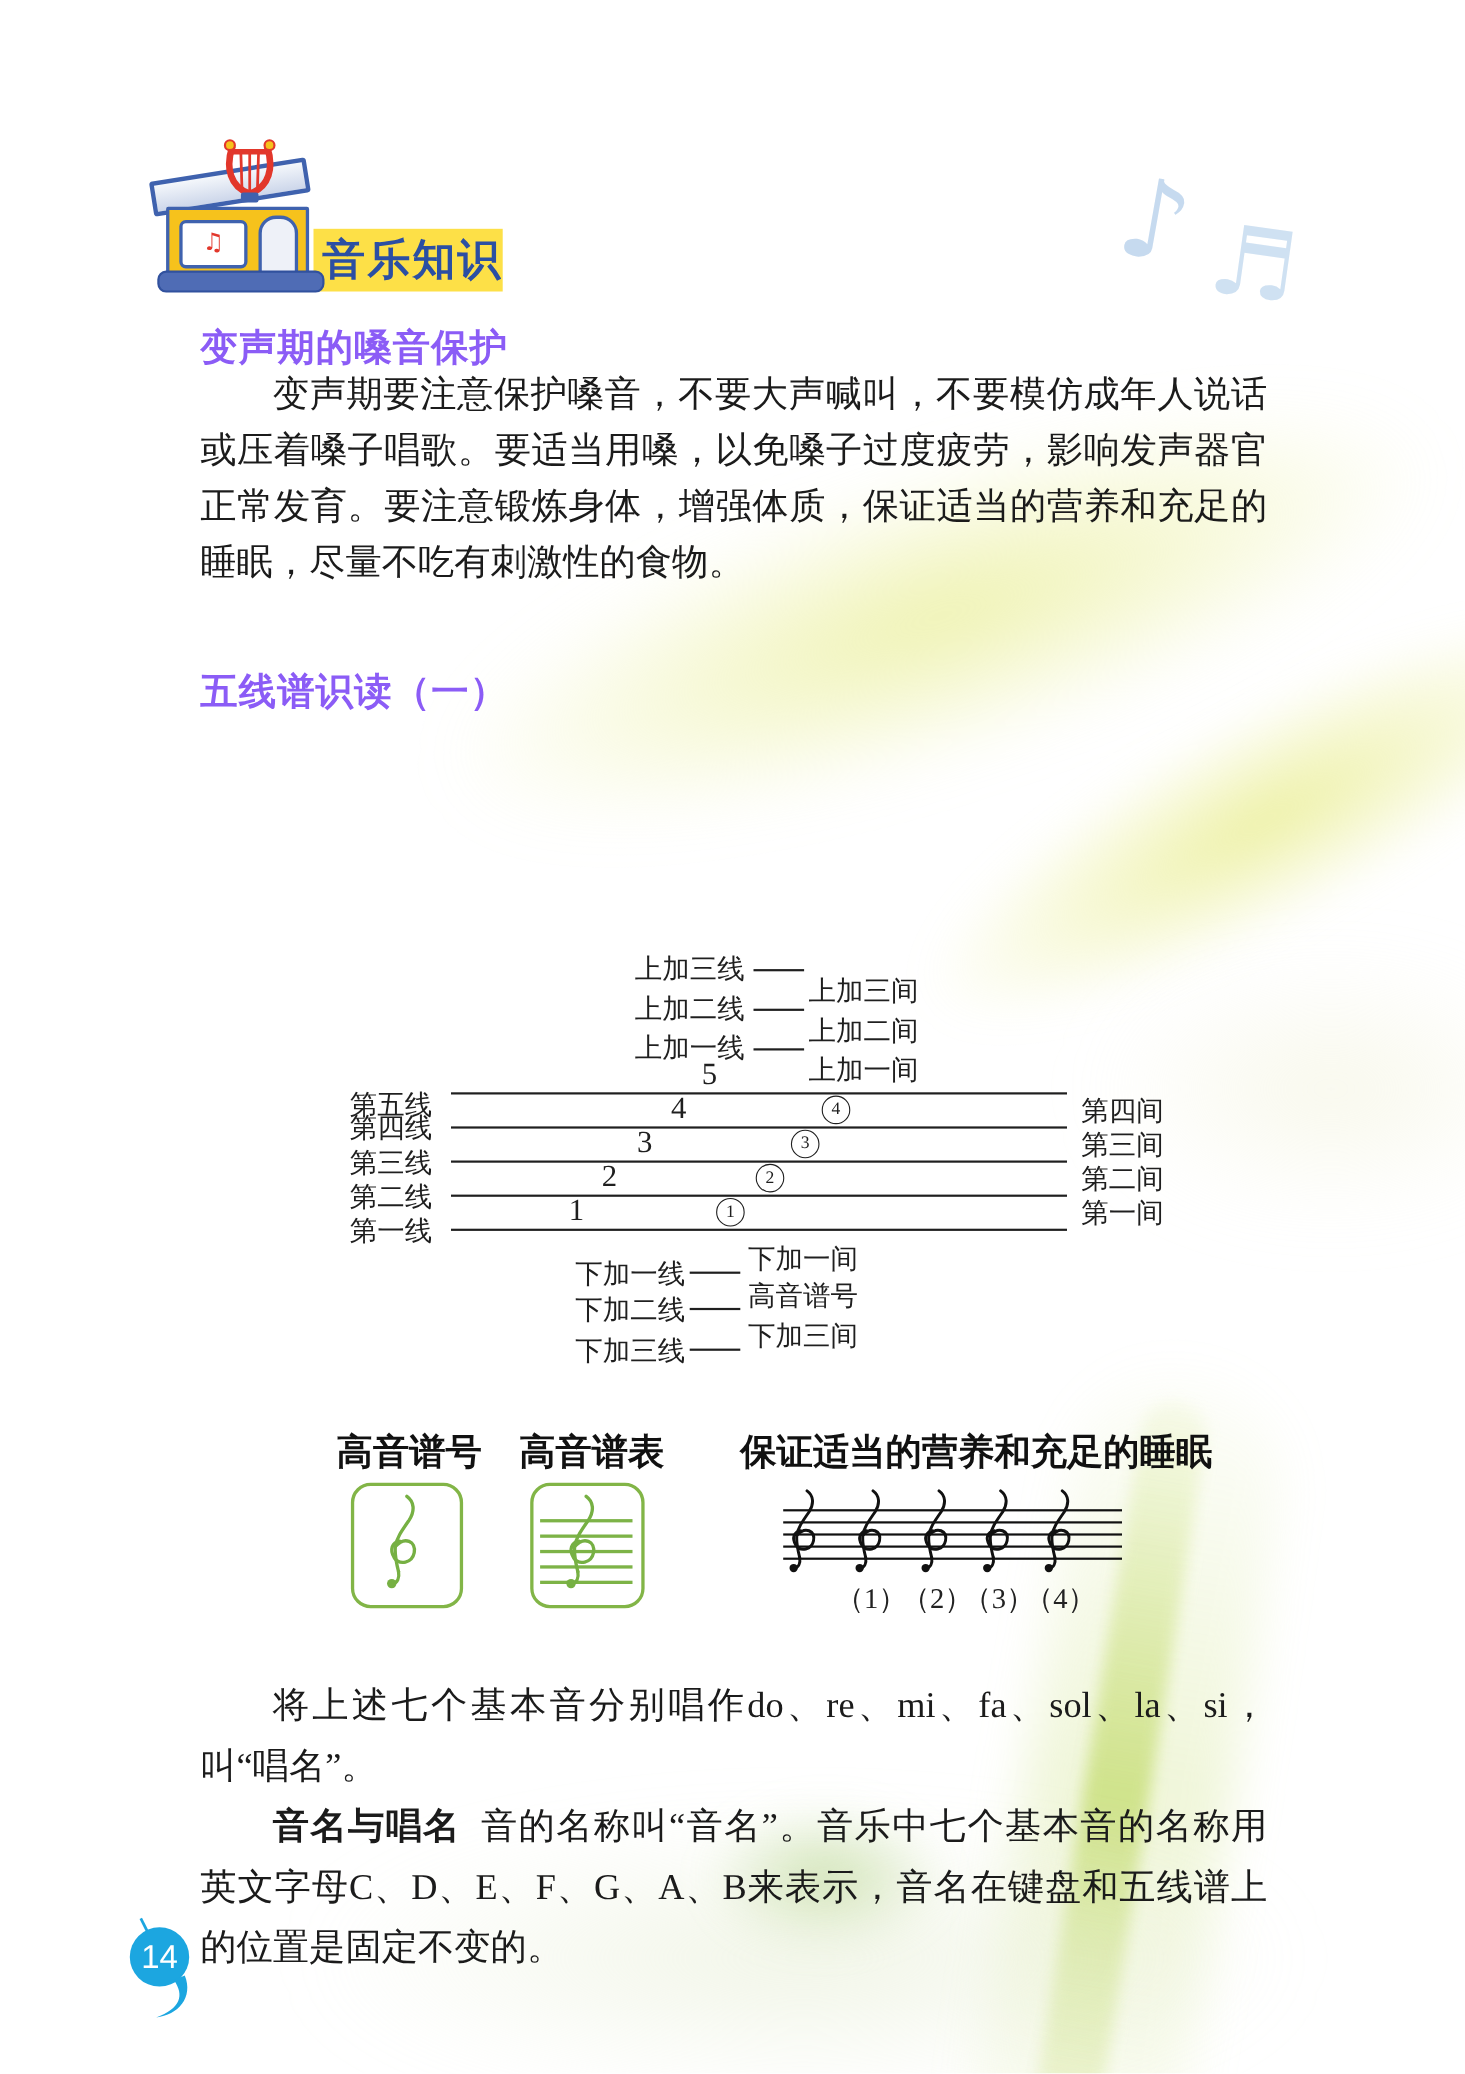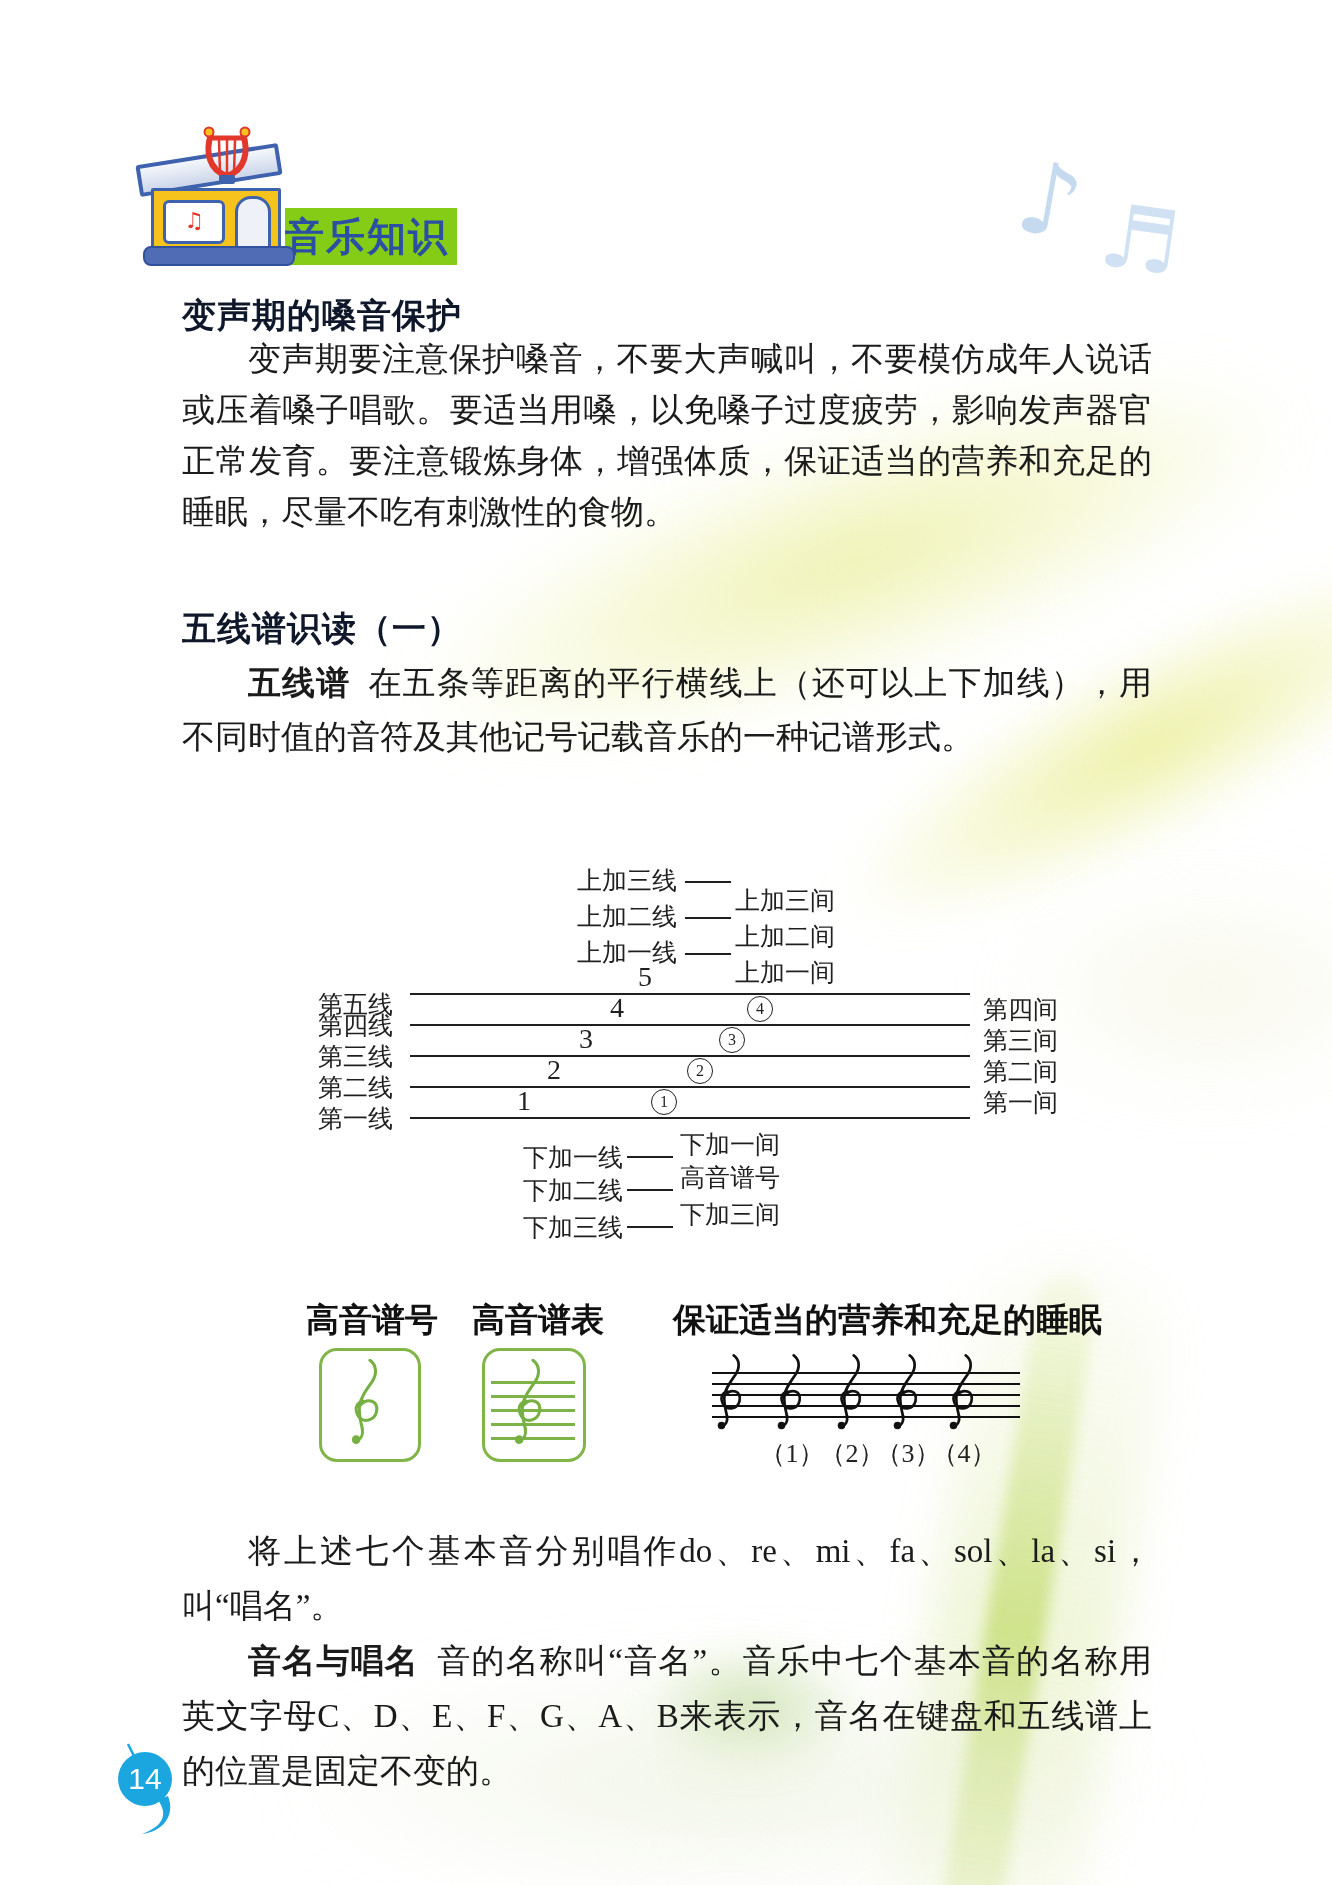--- a/index.html
+++ b/index.html
@@ -33,30 +33,30 @@
         border:3px solid #3f62ae;border-radius:2px;}
   .window{position:absolute;left:20px;top:72px;width:56px;height:38px;background:#ffffff;
         border:3px solid #3f62ae;border-radius:6px;text-align:center;line-height:36px;
         font-size:22px;color:#e2372b;font-family:"DejaVu Sans",sans-serif;}
   .door{position:absolute;left:92px;top:68px;width:30px;height:54px;background:#eef1f8;
         border:3px solid #3f62ae;border-radius:16px 16px 0 0;}
   .baseb{position:absolute;left:0px;top:118px;width:148px;height:16px;background:#4f6cb5;
         border:2px solid #31519e;border-radius:8px;}
   .lyre{position:absolute;left:52px;top:-4px;width:64px;height:72px;}
   
-  .banner{position:absolute;left:285px;top:208px;width:172px;height:57px;background:#84cc16;z-index:2;
-        text-align:left;line-height:57px;font-family:"Liberation Sans","DejaVu Sans",sans-serif;
+  .banner{position:absolute;left:285px;top:208px;width:172px;height:57px;background:#fde047;z-index:2;
+        text-align:right;line-height:57px;font-family:"Liberation Sans","DejaVu Sans",sans-serif;
         font-weight:bold;font-size:39px;color:#2b4fa3;letter-spacing:2px;}
   
   .note-deco{position:absolute;font-family:"DejaVu Sans",sans-serif;z-index:1;}
   .note1{left:1018px;top:142px;font-size:100px;color:rgba(152,188,226,.55);transform:rotate(10deg);}
   .note2{left:1100px;top:188px;font-size:88px;color:rgba(160,195,230,.5);transform:rotate(8deg);}
 
   .h-orange{position:absolute;font-family:"Liberation Sans","DejaVu Sans",sans-serif;font-weight:bold;
-        font-size:34px;color:#0f172a;letter-spacing:1px;}
+        font-size:34px;color:#8b5cf6;letter-spacing:1px;}
   .para{position:absolute;left:182px;width:970px;font-size:33px;line-height:51px;
         text-align:justify;text-indent:2em;}
   .term{font-weight:bold;margin-right:.55em;}
 
   
   .diagram{position:absolute;left:255px;top:860px;width:820px;height:400px;font-size:25px;color:#1f1f1f;}
   .dlab{position:absolute;white-space:nowrap;}
   .dash{position:absolute;width:46px;height:2px;background:#1f1f1f;}
   .sline{position:absolute;left:155px;width:560px;height:2px;background:#1f1f1f;}
   .dnum{position:absolute;font-size:28px;}
@@ -131,23 +131,20 @@
       <div class="baseb"></div>
     </div>
 
     <span class="note-deco note1">♪</span>
     <span class="note-deco note2">♬</span>
 
     <div class="h-orange" style="left:182px;top:293px">变声期的嗓音保护</div>
     <p class="para" style="top:334px;margin:0">变声期要注意保护嗓音，不要大声喊叫，不要模仿成年人说话或压着嗓子唱歌。要适当用嗓，以免嗓子过度疲劳，影响发声器官正常发育。要注意锻炼身体，增强体质，保证适当的营养和充足的睡眠，尽量不吃有刺激性的食物。</p>
 
     <div class="h-orange" style="left:182px;top:606px">五线谱识读（一）</div>
-    <p class="para" style="top:656px;line-height:54px;margin:0">
-      <span class="term">五线谱</span><span>在五条等距离的平行横线上（还可以上下加线），用不同时值的音符及其他记号记载音乐的一种记谱形式。</span>
-    </p>
 
     <div class="diagram">
 
       <span class="dlab" style="left:322px;top:4px">上加三线</span>
       <div class="dash" style="left:430px;top:21px"></div>
       <span class="dlab" style="left:480px;top:24px">上加三间</span>
       <span class="dlab" style="left:322px;top:40px">上加二线</span>
       <div class="dash" style="left:430px;top:57px"></div>
       <span class="dlab" style="left:480px;top:60px">上加二间</span>
       <span class="dlab" style="left:322px;top:76px">上加一线</span>

